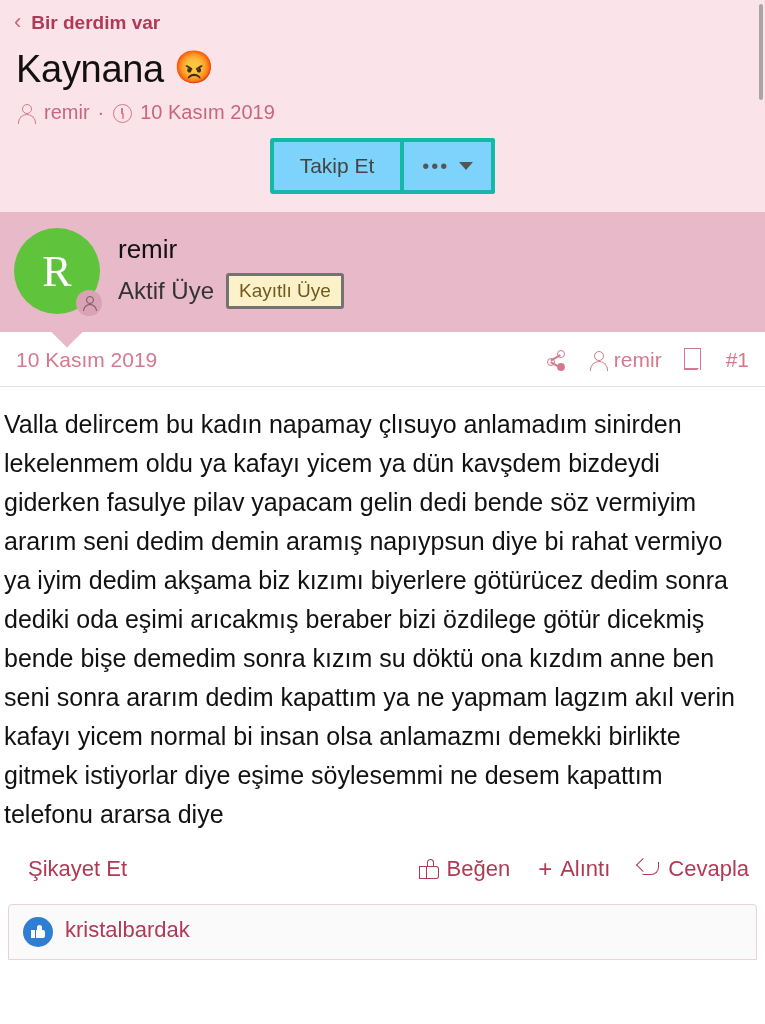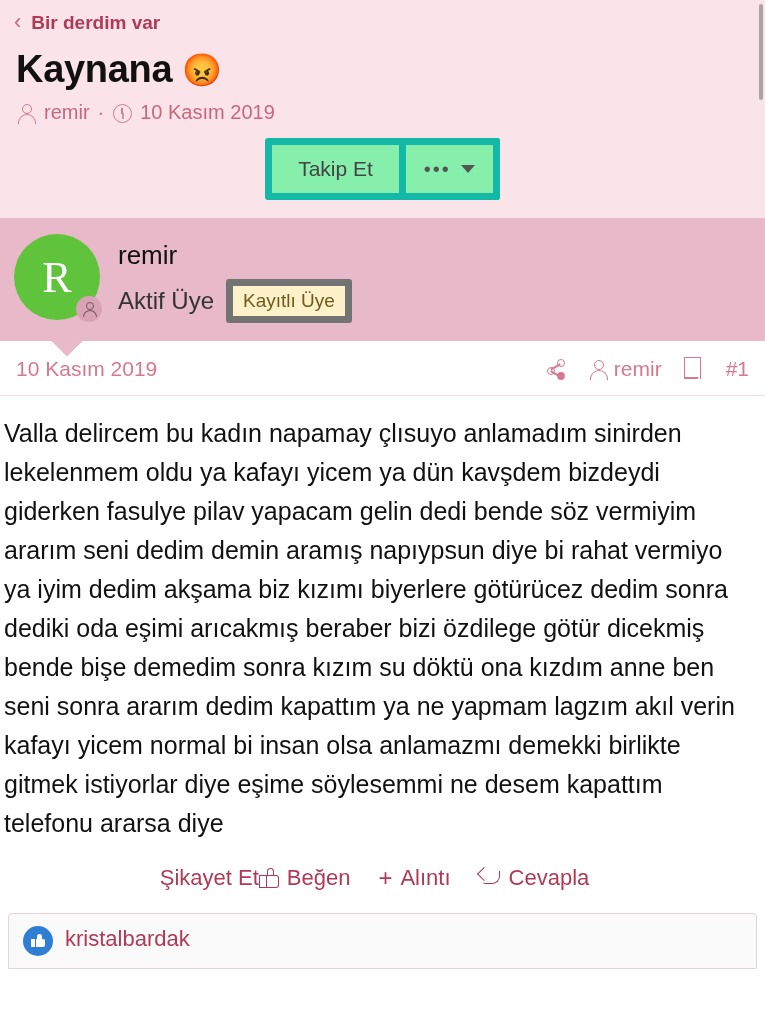--- a/index.html
+++ b/index.html
@@ -42,25 +42,25 @@
   }
   .breadcrumb .crumb-label {
     color: #b03a56;
     font-size: 19px;
     font-weight: bold;
   }
 
   .thread-title {
     font-size: 38px;
     color: #111;
-    font-weight: 700;
+    font-weight: 400;
     margin: 6px 0 10px 2px;
     letter-spacing: -0.3px;
     display: flex;
-    align-items: center;
+    align-items: flex-start;
     gap: 10px;
   }
   .thread-title .emoji {
     font-size: 32px;
   }
 
   .meta-row {
     display: flex;
     align-items: center;
     gap: 8px;
@@ -112,22 +112,22 @@
 
   .action-row {
     display: flex;
     justify-content: center;
     margin-top: 14px;
   }
   .btn-group {
     display: flex;
   }
   .btn {
-    background: #86efac;
-    border: 7px solid #14b8a6;
+    background: #7dd3fc;
+    border: 4px solid #14b8a6;
     color: #444;
     font-size: 21px;
     padding: 12px 26px;
     cursor: pointer;
   }
   .btn-follow {
     border-radius: 3px 0 0 3px;
   }
   .btn-more {
     border-left: none;
@@ -219,21 +219,21 @@
     display: flex;
     align-items: center;
     gap: 12px;
   }
   .author-rank {
     font-size: 24px;
     color: #333;
   }
   .badge-member {
     background: #fdf1c9;
-    border: 7px solid #737373;
+    border: 3px solid #737373;
     color: #6f5b1e;
     font-size: 19px;
     padding: 4px 10px;
     border-radius: 3px;
   }
 
   .band-notch {
     position: absolute;
     left: 56px;
     bottom: -11px;
@@ -319,22 +319,22 @@
     padding: 18px 16px 8px 4px;
     font-size: 25px;
     line-height: 1.56;
     color: #111;
   }
 
   
   .post-footer {
     display: flex;
     align-items: center;
-    justify-content: center;
-    padding: 14px 16px 16px 0;
+    justify-content: space-between;
+    padding: 14px 16px 16px 28px;
     color: #b03a56;
     font-size: 22px;
   }
   .footer-right {
     display: flex;
     align-items: center;
     gap: 28px;
   }
   .footer-action {
     display: flex;

